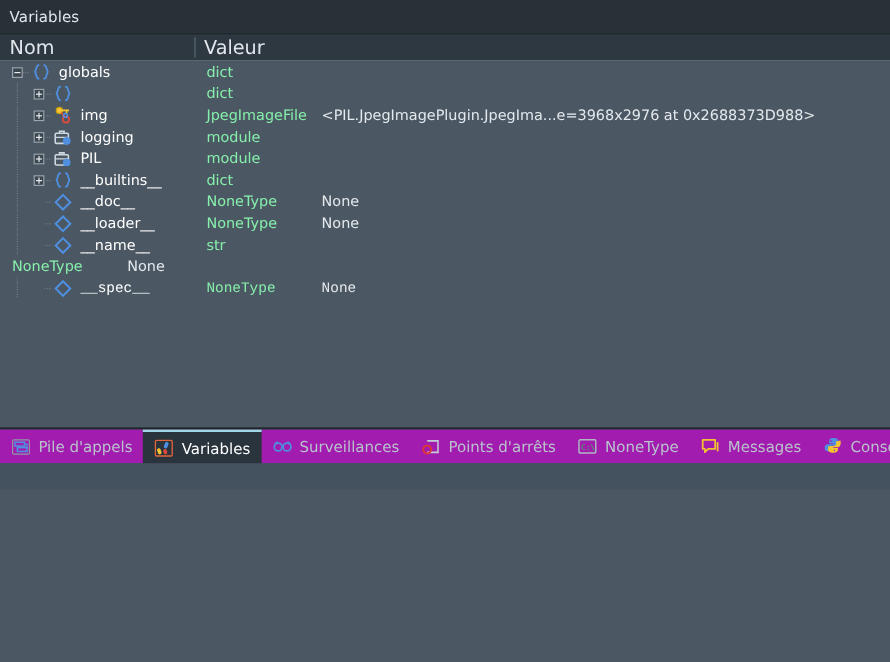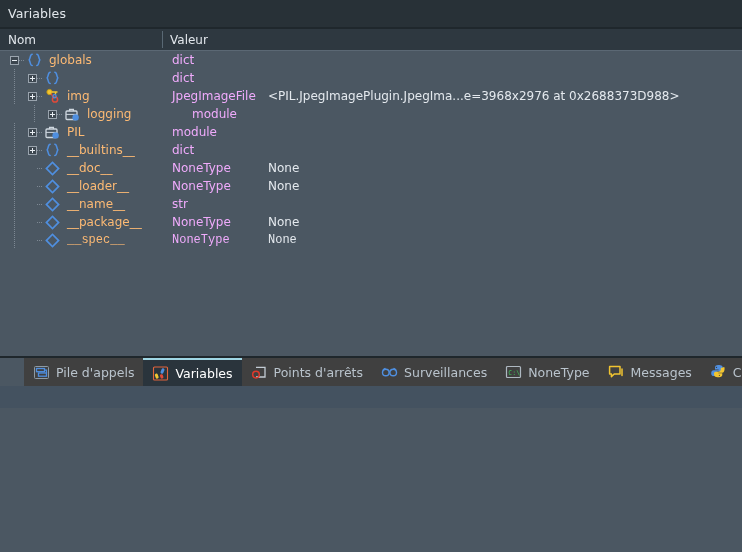--- a/index.html
+++ b/index.html
@@ -50,21 +50,21 @@
   .colheader {
     height: 21px;
     background: #2e3840;
     display: flex;
     align-items: center;
     position: relative;
     flex: 0 0 auto;
     border-bottom: 1px solid #5b6874;
   }
   .colheader .cell {
-    font-size: 12px;
+    font-size: 16px;
     color: #e2e7ec;
     box-sizing: border-box;
     padding-left: 8px;
     position: relative;
     height: 100%;
     display: flex;
     align-items: center;
   }
   .colheader .cell + .cell::before {
     content: "";
@@ -104,21 +104,21 @@
     overflow: hidden;
   }
   .cell-type {
     width: 98px;
     height: 18px;
     display: flex;
     align-items: center;
     box-sizing: border-box;
     padding-left: 10px;
     font-size: 12px;
-    color: #f0abfc;
+    color: #86efac;
     white-space: nowrap;
     overflow: hidden;
   }
   .cell-value {
     flex: 1;
     height: 18px;
     display: flex;
     align-items: center;
     box-sizing: border-box;
     padding-left: 8px;
@@ -186,21 +186,21 @@
     margin-left: 1px;
     position: relative;
     display: flex;
     align-items: center;
     justify-content: center;
   }
   .icon svg { display: block; }
 
   .name-label {
     font-size: 12px;
-    color: #fdba74;
+    color: #ffffff;
     margin-left: 4px;
     white-space: nowrap;
     padding: 0 2px;
     line-height: 15px;
   }
   .name-label.selected {
     background: #8d9aa4;
     color: #ffffff;
     outline: 1px dotted #cfd6dd;
     outline-offset: 0px;
@@ -208,26 +208,25 @@
   }
 
   
   .tabbar-top-line {
     height: 2px;
     background: #1f272c;
     flex: 0 0 auto;
   }
   .tabbar {
     height: 28px;
-    background: #404040;
+    background: #a21caf;
     display: flex;
     align-items: stretch;
     flex: 0 0 auto;
     box-sizing: border-box;
-    margin-left: 24px;
   }
   .tab {
     display: flex;
     align-items: center;
     padding: 0 9px;
     box-sizing: border-box;
     position: relative;
     cursor: default;
     height: 28px;
   }
@@ -322,21 +321,21 @@
               <circle cx="11" cy="11.5" r="2.6" fill="none" stroke="#e04a3a" stroke-width="1.5"></circle>
               <path d="M7.4 6.2 L9.4 9.6" stroke="#e04a3a" stroke-width="1.3" stroke-linecap="round"></path>
               <circle cx="10.6" cy="8.2" r="1.6" fill="none" stroke="#4f8fe0" stroke-width="1.2"></circle>
             </svg>
           </span>
           <span class="name-label">img</span>
         </div>
         <div class="cell-type">JpegImageFile</div>
         <div class="cell-value">&lt;PIL.JpegImagePlugin.JpegIma...e=3968x2976 at 0x2688373D988&gt;</div>
       </div>
-      <div class="row" style="top: 54px; padding-left: 20px;">
+      <div class="row" style="top: 54px;">
         <div class="cell-name">
           <div class="guide" style="left: 14px;"></div>
           <span class="indent" style="width: 28px;"></span>
           <span class="expander plus"></span>
           <span class="hline"></span>
           <span class="icon">
             <svg width="17" height="15" viewBox="0 0 17 15">
               <rect x="2" y="4" width="11" height="8.5" rx="1" fill="none" stroke="#cfd8e0" stroke-width="1.3"></rect>
               <path d="M5.6 4 L5.6 2.4 L9.4 2.4 L9.4 4" fill="none" stroke="#cfd8e0" stroke-width="1.3"></path>
               <path d="M2 7.4 L13 7.4" stroke="#cfd8e0" stroke-width="1"></path>
@@ -425,32 +424,20 @@
           <span class="icon">
             <svg width="15" height="15" viewBox="0 0 15 15">
               <rect x="3.2" y="3.2" width="8.6" height="8.6" transform="rotate(45 7.5 7.5)" fill="none" stroke="#4f8fe0" stroke-width="1.7"></rect>
             </svg>
           </span>
           <span class="name-label">__name__</span>
         </div>
         <div class="cell-type">str</div>
       </div>
       <div class="row" style="top: 162px;">
-        <div class="cell-name">
-          <div class="guide" style="left: 14px;"></div>
-          <span class="indent" style="width: 28px;"></span>
-          <span class="expander-spacer"></span>
-          <span class="hline"></span>
-          <span class="icon">
-            <svg width="15" height="15" viewBox="0 0 15 15">
-              <rect x="3.2" y="3.2" width="8.6" height="8.6" transform="rotate(45 7.5 7.5)" fill="none" stroke="#4f8fe0" stroke-width="1.7"></rect>
-            </svg>
-          </span>
-          <span class="name-label">__package__</span>
-        </div>
         <div class="cell-type">NoneType</div>
         <div class="cell-value">None</div>
       </div>
       <div class="row" style="top: 180px; font-family: Liberation Mono, monospace;">
         <div class="cell-name">
           <div class="guide" style="left: 14px;"></div>
           <span class="indent" style="width: 28px;"></span>
           <span class="expander-spacer"></span>
           <span class="hline"></span>
           <span class="icon">
@@ -484,40 +471,40 @@
             <rect x="1.5" y="1" width="14" height="13" rx="1" fill="none" stroke="#e2653c" stroke-width="1.1"></rect>
             <rect x="3.2" y="7.5" width="3" height="5.2" rx="1.4" transform="rotate(-20 4.7 10)" fill="#f2c531"></rect>
             <rect x="9" y="2.2" width="3" height="5.6" rx="1.4" transform="rotate(22 10.5 5)" fill="#4f8fe0"></rect>
             <rect x="8.2" y="8.2" width="3" height="4.4" rx="1.4" transform="rotate(-18 9.7 10.4)" fill="#e04a3a"></rect>
           </svg>
         </span>
         <span class="tab-label">Variables</span>
       </div>
       <div class="tab">
         <span class="tab-icon">
-          <svg width="17" height="15" viewBox="0 0 17 15">
-            <path d="M5 2.4 L14 2.4 L14 12 L5 12" fill="none" stroke="#c3ccd4" stroke-width="1.3"></path>
-            <circle cx="5" cy="9.6" r="3.3" fill="none" stroke="#e0392b" stroke-width="1.5"></circle>
-          </svg>
-        </span>
-        <span class="tab-label">Points d'arrêts</span>
-      </div>
-      <div class="tab">
-        <span class="tab-icon">
           <svg width="17" height="14" viewBox="0 0 17 14">
             <circle cx="4.8" cy="7.5" r="3.3" fill="none" stroke="#4f8fe0" stroke-width="1.4"></circle>
             <circle cx="12.2" cy="7.5" r="3.3" fill="none" stroke="#4f8fe0" stroke-width="1.4"></circle>
             <path d="M8.1 7.2 L8.9 7.2" stroke="#4f8fe0" stroke-width="1.3"></path>
             <path d="M2.4 4.6 L4.0 3.4 M14.6 4.6 L13 3.4" stroke="#4f8fe0" stroke-width="1.3" stroke-linecap="round"></path>
           </svg>
         </span>
         <span class="tab-label">Surveillances</span>
       </div>
       <div class="tab">
         <span class="tab-icon">
+          <svg width="17" height="15" viewBox="0 0 17 15">
+            <path d="M5 2.4 L14 2.4 L14 12 L5 12" fill="none" stroke="#c3ccd4" stroke-width="1.3"></path>
+            <circle cx="5" cy="9.6" r="3.3" fill="none" stroke="#e0392b" stroke-width="1.5"></circle>
+          </svg>
+        </span>
+        <span class="tab-label">Points d'arrêts</span>
+      </div>
+      <div class="tab">
+        <span class="tab-icon">
           <svg width="17" height="14" viewBox="0 0 17 14">
             <rect x="1.5" y="1.5" width="14" height="11" rx="1" fill="none" stroke="#aeb8c1" stroke-width="1.2"></rect>
             <text x="3.2" y="9.6" font-family="DejaVu Sans Mono, monospace" font-size="6.6" fill="#3fbf5a">C:\</text>
           </svg>
         </span>
         <span class="tab-label">NoneType</span>
       </div>
       <div class="tab">
         <span class="tab-icon">
           <svg width="17" height="14" viewBox="0 0 17 14">

